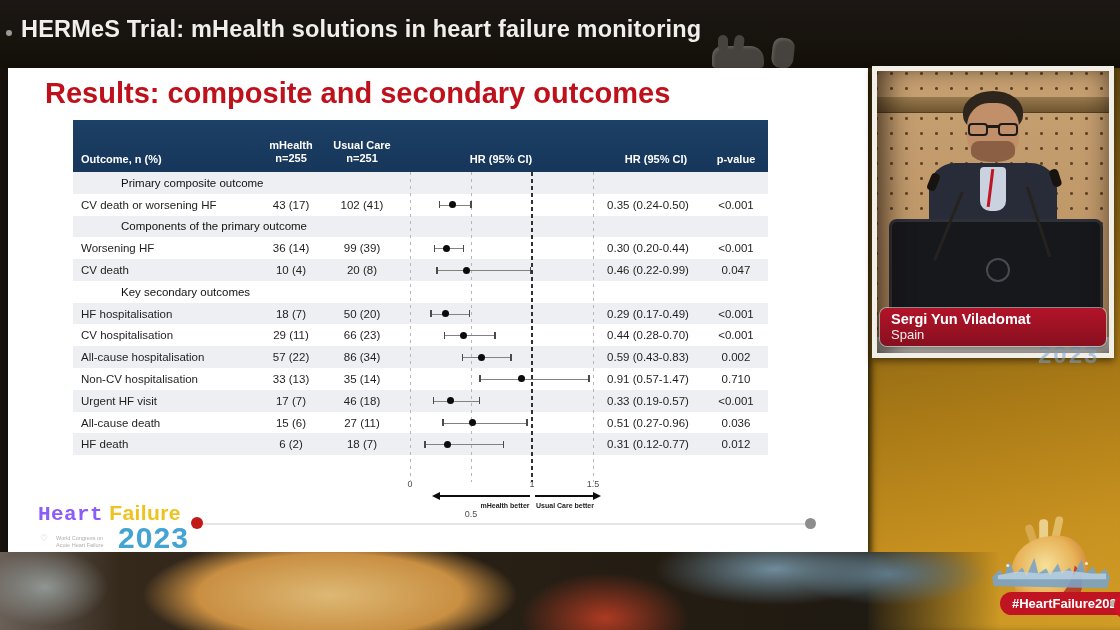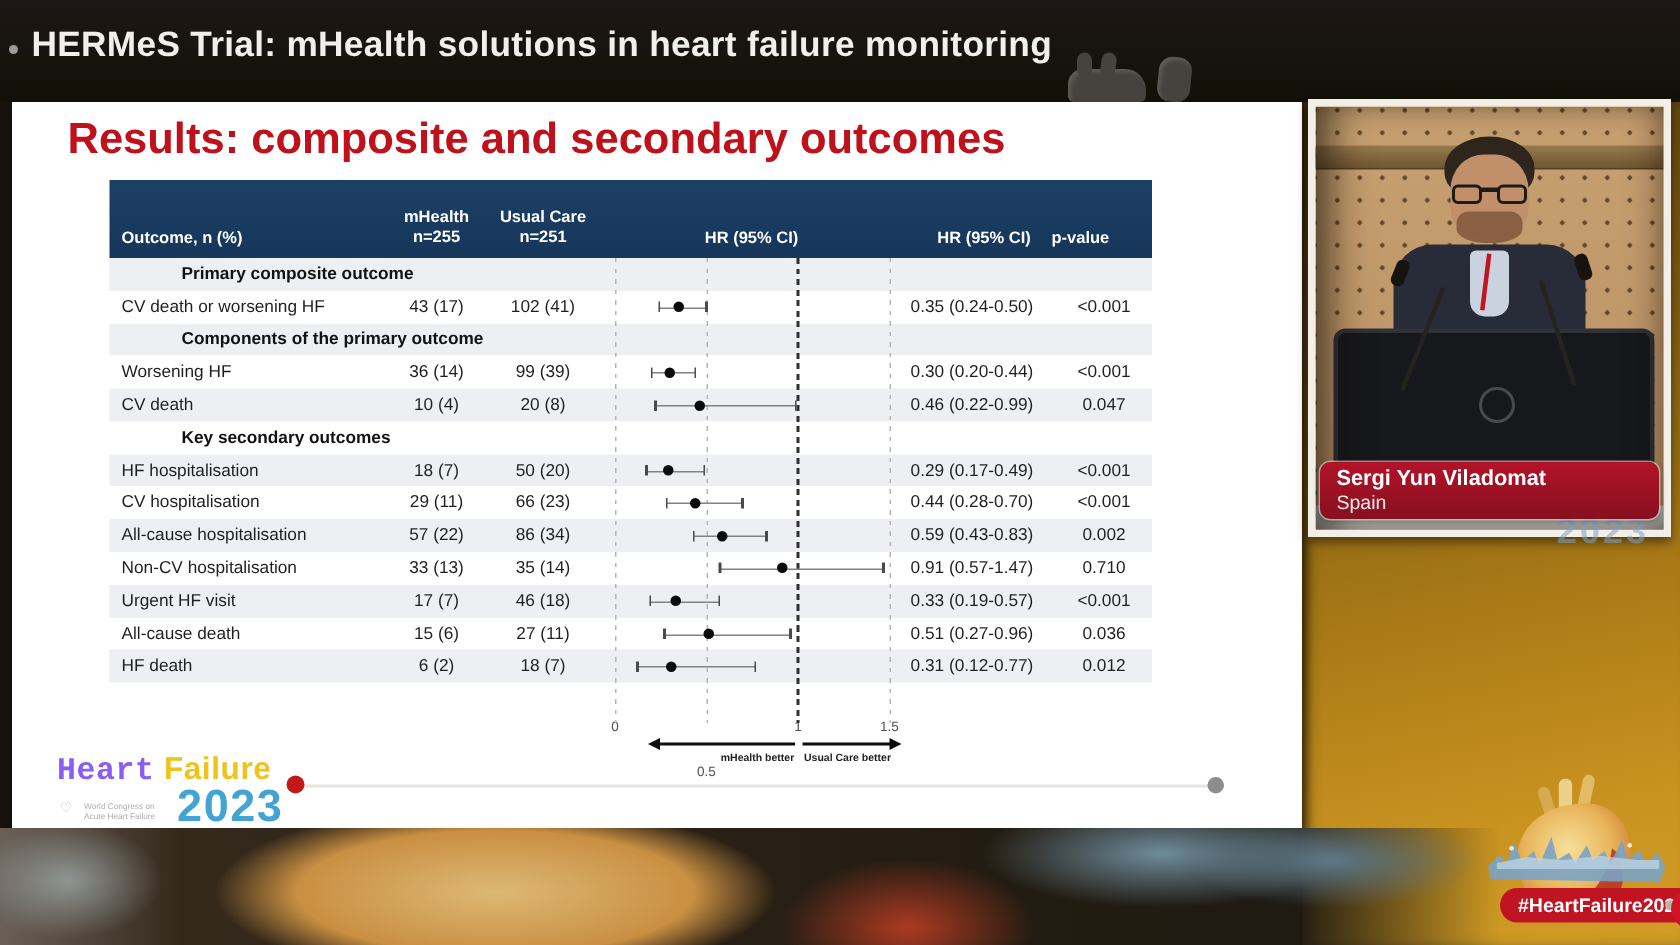--- a/index.html
+++ b/index.html
@@ -25,28 +25,28 @@
 
   .table{left:65px;top:52px;width:695px;height:402px;}
   .thead{left:0;top:0;width:695px;height:52px;
          background:linear-gradient(180deg,#1d4066,#16365a);}
   .thead span{position:absolute;color:#fff;font-weight:700;font-size:11px;}
   .h-outcome{left:8px;bottom:7px;}
   .h-col{position:absolute;bottom:6px;text-align:center;color:#fff;font-weight:700;font-size:11px;line-height:1.25;}
   .h-mh{left:180px;width:76px;} .h-uc{left:250px;width:78px;}
   .h-plot{left:368px;width:120px;bottom:7px;text-align:center;}
   .h-hr{left:531px;width:104px;bottom:7px;text-align:center;}
-  .h-p{left:628px;width:70px;bottom:7px;text-align:left;}
+  .h-p{left:628px;width:70px;bottom:7px;text-align:center;}
 
   .tbody{left:0;top:52px;width:695px;height:305px;}
   .trow{position:absolute;left:0;width:695px;background:#fff;}
   .trow.alt{background:#edeff2;}
   .cell{position:absolute;top:50%;transform:translateY(-50%);font-size:11.5px;color:#1f1f1f;}
   .c-label{left:8px;}
-  .sect .c-label{font-weight:700;color:#121212;padding-left:40px;}
+  .sect .c-label{font-weight:400;color:#121212;padding-left:40px;}
   .c-mh{left:180px;width:76px;text-align:center;}
   .c-uc{left:250px;width:78px;text-align:center;}
   .c-hr{left:523px;width:104px;text-align:center;}
   .c-p{left:628px;width:70px;text-align:center;}
 
   .grid{position:absolute;top:0;width:1px;height:310px;z-index:1;
         background:repeating-linear-gradient(180deg,#b6b6b6 0 3px,transparent 3px 7px);}
   .grid.center{width:2px;
         background:repeating-linear-gradient(180deg,#303030 0 4px,transparent 4px 7px);}
   .fline{position:absolute;top:50%;height:1px;background:#828282;z-index:2;}

